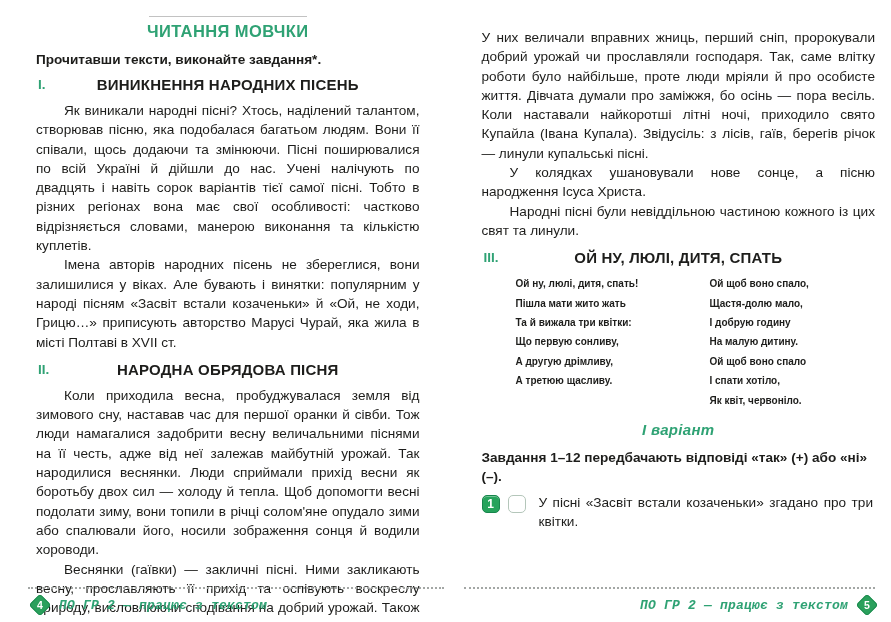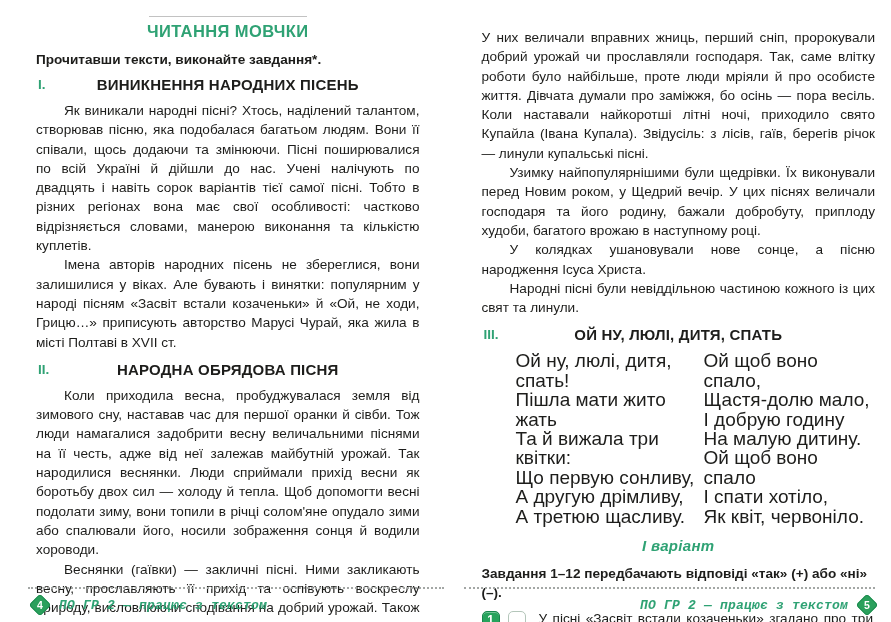--- a/index.html
+++ b/index.html
@@ -61,21 +61,21 @@
     margin:3px 11px 3px 4px;box-shadow:0 0 0 1px #1d8a4f inset;
     flex:0 0 auto;
   }
   .fr .diamond{margin:3px 0 3px 11px;}
   .diamond > span{
     transform:rotate(-45deg);color:#fff;font-size:10.5px;font-weight:bold;
   }
 
   
   .verse{display:flex;margin:4px 0 2px 0;}
-  .verse-col{font-size:19px;line-height:19.4px;white-space:pre-line;}
+  .verse-col{font-size:10px;line-height:19.4px;white-space:pre-line;font-weight:bold;}
   .verse-col.c1{margin-left:34px;width:186px;}
   .verse-col.c2{margin-left:8px;}
 
   .variant{
     text-align:center;color:var(--accent);
     font-weight:bold;font-style:italic;font-size:15px;
     margin:11px 0 10px 0;letter-spacing:.3px;
   }
   p.instr{font-size:13.6px;font-weight:bold;line-height:19px;}
 
@@ -127,21 +127,20 @@
         <span class="diamond">
             <span>4</span>
           </span>
         <span class="footer-label">ПО ГР 2 — працює з текстом</span>
       </div>
     </div>
   </section>
 
   <section class="page page-right">
     <p class="body">У них величали вправних жниць, перший сніп, пророкували добрий урожай чи прославляли господаря. Так, саме влітку роботи було найбільше, проте люди мріяли й про особисте життя. Дівчата думали про заміжжя, бо осінь — пора весіль. Коли наставали найкоротші літні ночі, приходило свято Купайла (Івана Купала). Звідусіль: з лісів, гаїв, берегів річок — линули купальські пісні.</p>
-    <p class="body ind">Узимку найпопулярнішими були щедрівки. Їх виконували перед Новим роком, у Щедрий вечір. У цих піснях величали господаря та його родину, бажали добробуту, приплоду худоби, багатого врожаю в наступному році.</p>
     <p class="body ind">У колядках ушановували нове сонце, а пісню народження Ісуса Христа.</p>
     <p class="body ind">Народні пісні були невіддільною частиною кожного із цих свят та линули.</p>
 
     <div class="sec-head">
       <span class="numeral">III.</span>
       <span class="sec-title">ОЙ НУ, ЛЮЛІ, ДИТЯ, СПАТЬ</span>
     </div>
 
     <div class="verse">
       <div class="verse-col c1">Ой ну, люлі, дитя, спать!

